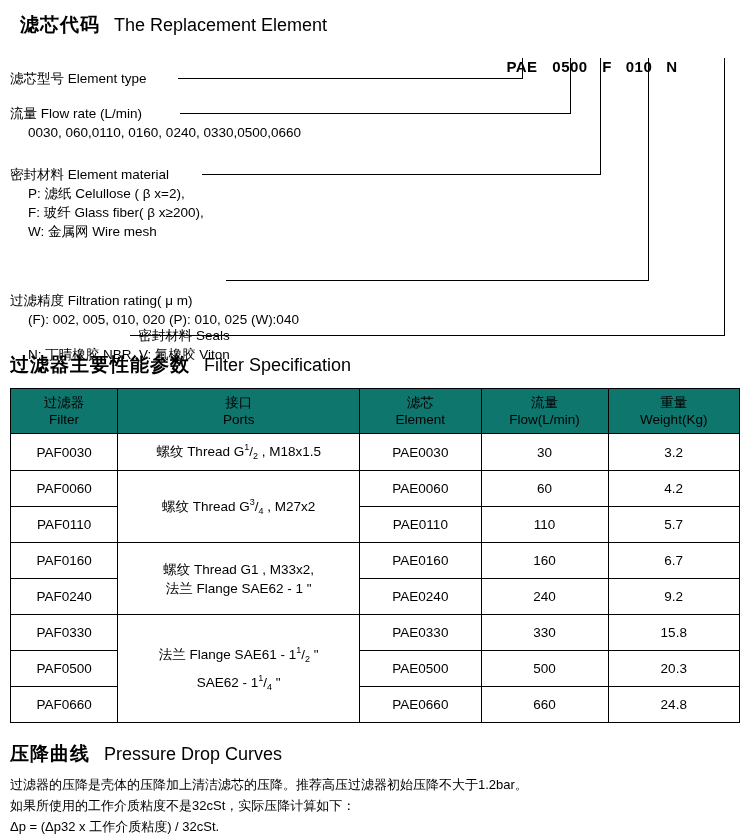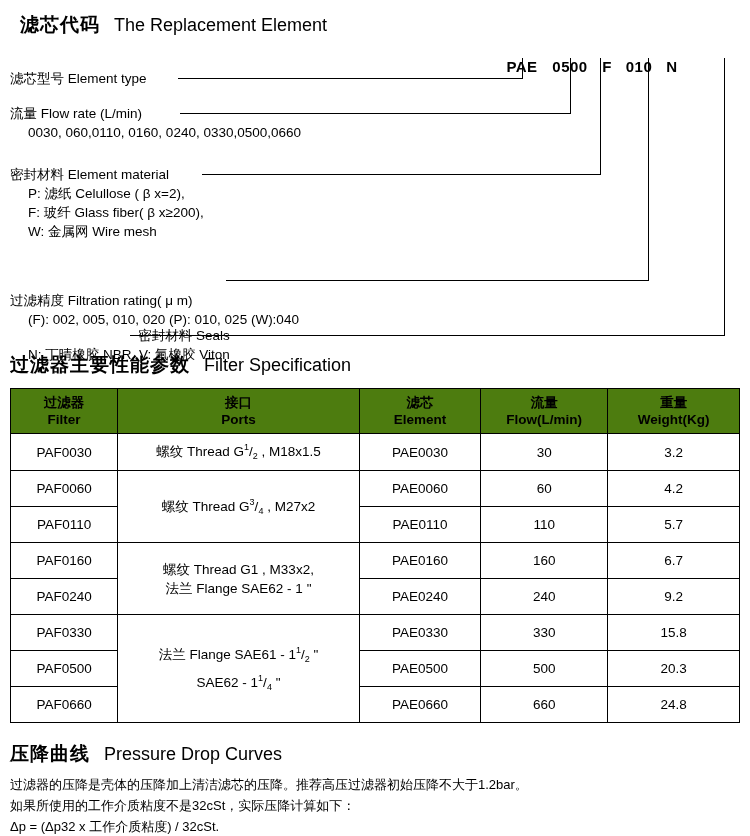--- a/index.html
+++ b/index.html
@@ -99,22 +99,22 @@
     width: 730px;
     font-size: 13.5px;
   }
   table.spec th, table.spec td {
     border: 1px solid #000;
     text-align: center;
     vertical-align: middle;
     padding: 4px 2px;
   }
   table.spec thead th {
-    background: #4d7c0f;
-    font-weight: bold;
+    background: #0f766e;
+    font-weight: normal;
     line-height: 17px;
     height: 36px;
   }
   table.spec tbody td {
     height: 27px;
     font-weight: normal;
   }
   .col-filter { width: 105px; }
   .col-ports  { width: 248px; }
   .col-elem   { width: 120px; }

